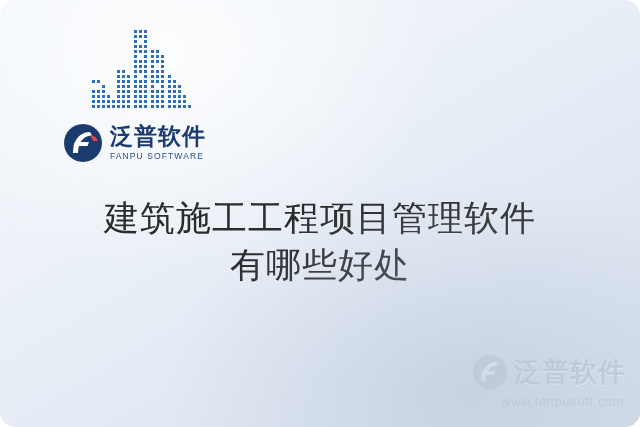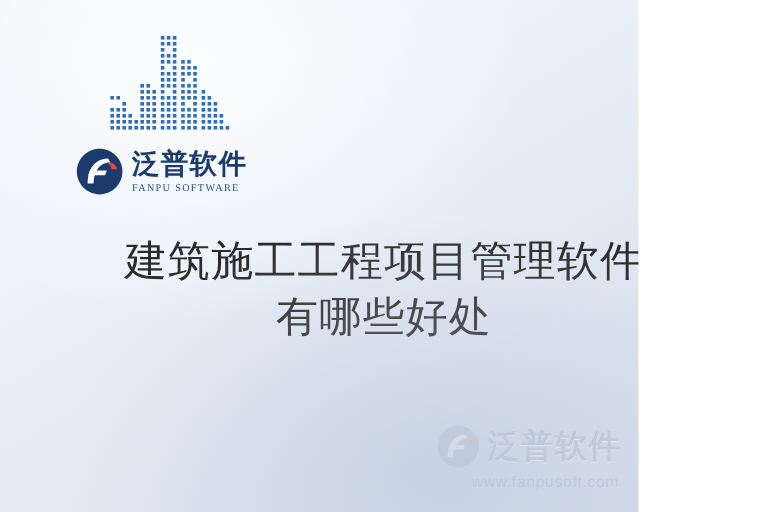--- a/index.html
+++ b/index.html
@@ -7,24 +7,25 @@
     padding: 0;
   }
   body {
     width: 640px;
     height: 427px;
     font-family: "Liberation Sans", sans-serif;
     overflow: hidden;
   }
   #page {
     position: relative;
-    width: 532px;
+    width: 640px;
     height: 427px;
     background: linear-gradient(150deg, #f2f6fb 0%, #eef3f9 28%, #e6ecf5 55%, #dde5f0 78%, #d6dfec 100%);
     overflow: hidden;
+    border-radius: 15px;
   }
   
   #page::before {
     content: "";
     position: absolute;
     left: -120px;
     top: -160px;
     width: 560px;
     height: 430px;
     background: radial-gradient(ellipse at center, rgba(255,255,255,0.85) 0%, rgba(255,255,255,0.0) 70%);
@@ -82,21 +83,21 @@
     font-weight: bold;
     color: #1b3b6f;
     letter-spacing: 1px;
     font-family: "Liberation Sans", sans-serif;
   }
   .wordmark-en {
     font-size: 8.5px;
     color: #2a4f86;
     letter-spacing: 1.1px;
     margin-top: 4px;
-    font-family: Liberation Serif, serif;
+    font-family: Liberation Sans, sans-serif;
   }
 
   .headline {
     position: absolute;
     left: 0;
     top: 196px;
     width: 640px;
     text-align: center;
     color: #2b2b2b;
     font-family: "DejaVu Sans", sans-serif;

